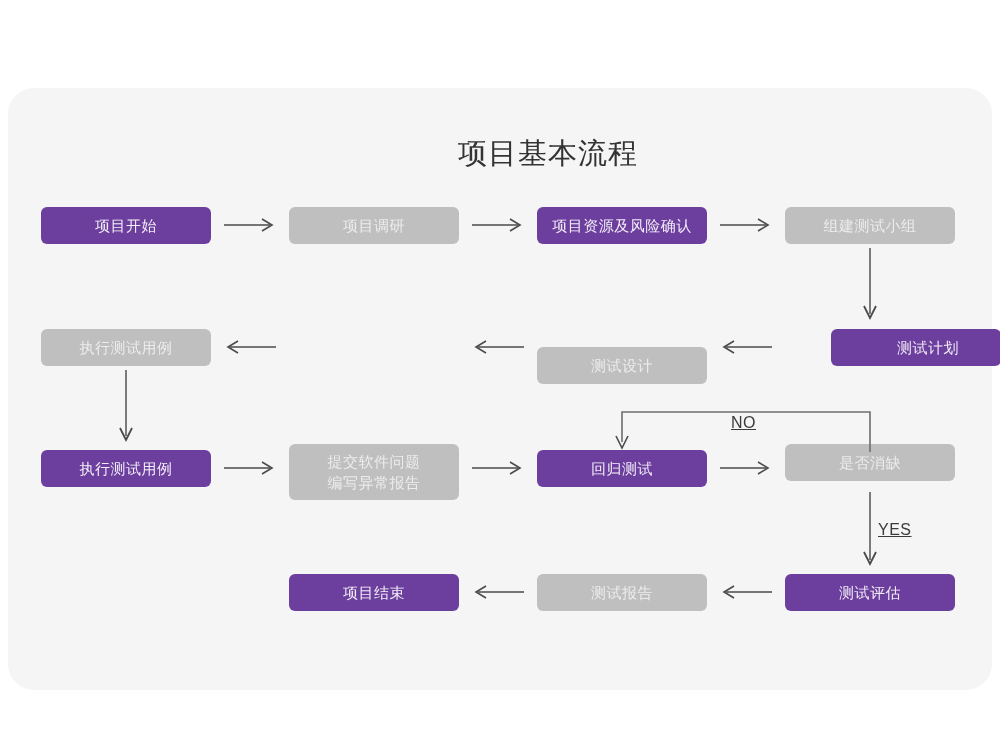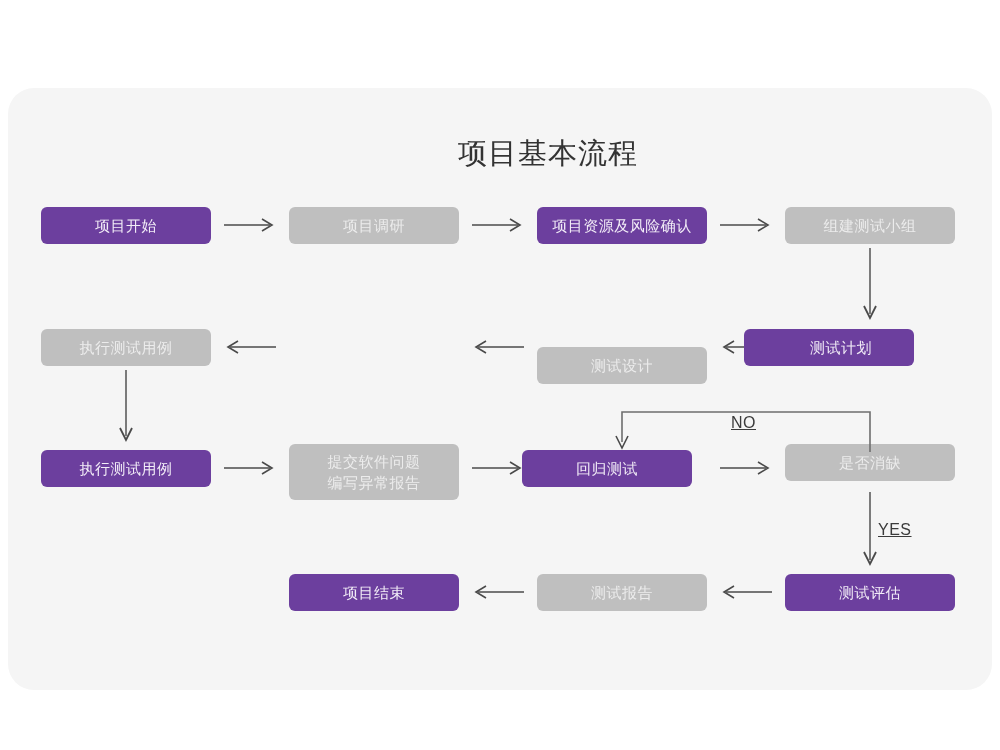--- a/index.html
+++ b/index.html
@@ -171,21 +171,21 @@
 
   <div class="node gray" style="left:537px; top:347px;">测试设计</div>
 
   <div class="h-arrow" style="left:718px; top:337px; width:56px;">
     <svg width="56" height="20" viewBox="0 0 56 20">
       <path d="M8 10 H54" stroke="#4a4a4a" stroke-width="1.6" fill="none"></path>
       <path d="M16 4 L6 10 L16 16" stroke="#4a4a4a" stroke-width="1.6" fill="none"></path>
     </svg>
   </div>
 
-  <div class="node purple" style="left:744px; top:329px;padding-left:24px;">测试计划</div>
+  <div class="node purple" style="left:831px; top:329px;padding-left:24px;">测试计划</div>
 
   <div class="v-arrow" style="left:116px; top:370px;">
     <svg width="20" height="76" viewBox="0 0 20 76">
       <path d="M10 0 V66" stroke="#6e6e6e" stroke-width="1.8" fill="none"></path>
       <path d="M4 58 L10 70 L16 58" stroke="#4a4a4a" stroke-width="1.8" fill="none"></path>
     </svg>
   </div>
 
   <div class="node purple" style="left:41px;  top:450px;">执行测试用例</div>
 
@@ -199,21 +199,21 @@
   <div class="node gray tall" style="left:289px; top:444px;">提交软件问题
 编写异常报告</div>
 
   <div class="h-arrow" style="left:470px; top:458px; width:56px;">
     <svg width="56" height="20" viewBox="0 0 56 20">
       <path d="M2 10 H48" stroke="#4a4a4a" stroke-width="1.6" fill="none"></path>
       <path d="M40 4 L50 10 L40 16" stroke="#4a4a4a" stroke-width="1.6" fill="none"></path>
     </svg>
   </div>
 
-  <div class="node purple" style="left:522px; top:450px;">回归测试</div>
+  <div class="node purple" style="left:537px; top:450px;">回归测试</div>
 
   <div class="h-arrow" style="left:718px; top:458px; width:56px;">
     <svg width="56" height="20" viewBox="0 0 56 20">
       <path d="M2 10 H48" stroke="#4a4a4a" stroke-width="1.6" fill="none"></path>
       <path d="M40 4 L50 10 L40 16" stroke="#4a4a4a" stroke-width="1.6" fill="none"></path>
     </svg>
   </div>
 
   <div class="node gray" style="left:785px; top:444px;">是否消缺</div>
 

